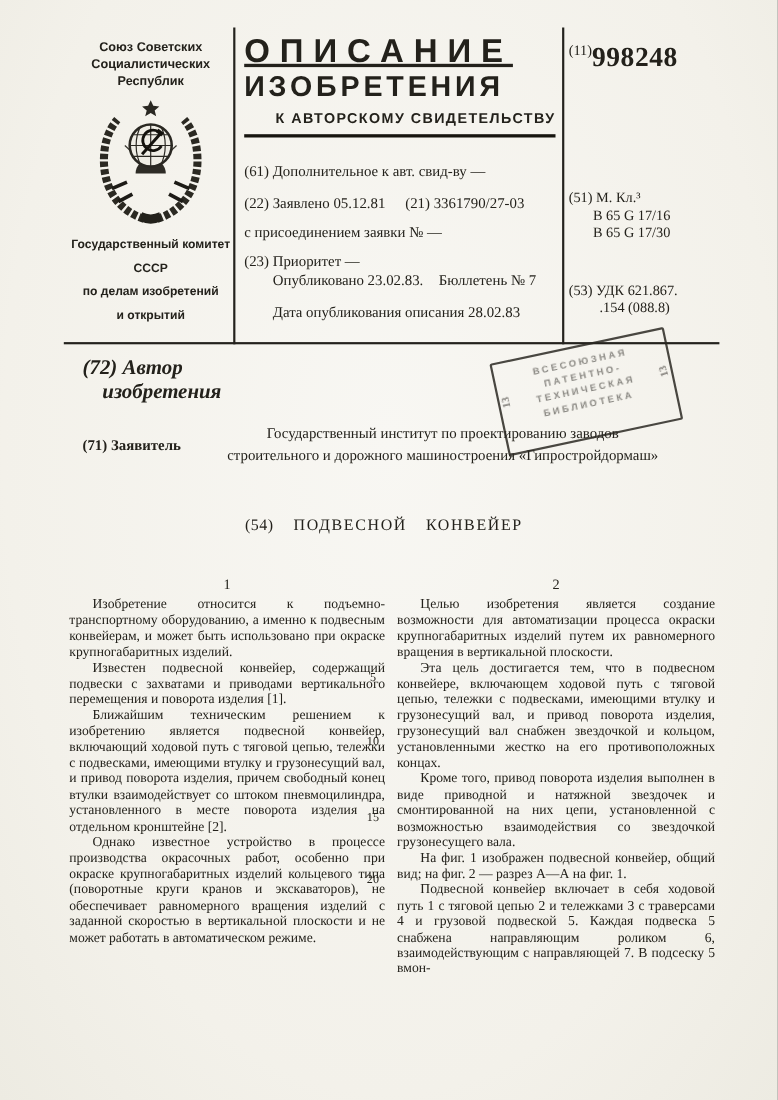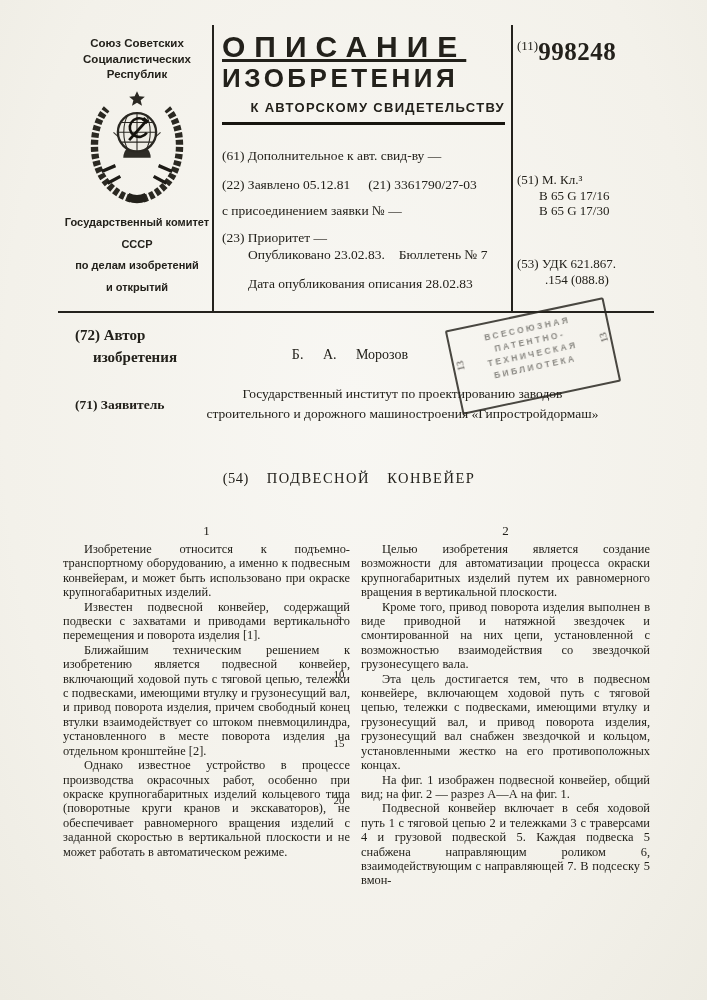--- a/index.html
+++ b/index.html
@@ -45,21 +45,21 @@
   .header-right { position:absolute; left:517px; top:30px; width:140px; font-size:13px; }
   .pubnum { white-space:nowrap; margin-top:8px; }
   .pubnum .code { font-size:13px; vertical-align:10px; }
   .pubnum .num { font-size:25px; font-weight:bold; letter-spacing:0.5px; }
   .intcl { position:absolute; top:142px; left:0; line-height:15.5px; }
   .intcl .cls { padding-left:22px; white-space:nowrap; }
   .udk { position:absolute; top:226px; left:0; line-height:16px; }
   .udk .udk2 { padding-left:28px; }
 
   
-  .a72 { position:absolute; left:75px; top:324px; font-weight:bold; font-size:15px; line-height:22px; }
+  .a72 { position:absolute; left:75px; top:324px; font-weight:bold; font-size:19px; line-height:22px;font-style:italic; }
   .a72 .sub { padding-left:18px; }
   .author-name { position:absolute; left:210px; top:347px; width:280px; text-align:center;
     font-size:14px; word-spacing:16px; }
   .a71 { position:absolute; left:75px; top:397px; font-weight:bold; font-size:13.5px; }
   .applicant { position:absolute; left:150px; top:384px; width:505px; text-align:center;
     font-size:13.5px; line-height:19.5px; }
 
   
   .stamp { position:absolute; left:452px; top:313px; width:158px; height:82px;
     border:2.5px solid rgba(42,40,34,0.85); border-radius:2px;
@@ -177,21 +177,20 @@
     <div class="udk">
       <div>(53) УДК 621.867.</div>
       <div class="udk2">.154 (088.8)</div>
     </div>
   </div>
 
   <div class="a72">
     <div>(72) Автор</div>
     <div class="sub">изобретения</div>
   </div>
-  <div class="author-name">Б. А. Морозов</div>
   <div class="a71">(71) Заявитель</div>
   <div class="applicant">
     <div>Государственный институт по проектированию заводов</div>
     <div>строительного и дорожного машиностроения «Гипростройдормаш»</div>
   </div>
 
   <div class="stamp">
     <div class="stamp-text">
       <div>ВСЕСОЮЗНАЯ</div>
       <div>ПАТЕНТНО-</div>
@@ -211,22 +210,22 @@
 
   <div class="bodycol b1">
     <p>Изобретение относится к подъемно-транспортному оборудованию, а именно к подвесным конвейерам, и может быть использовано при окраске крупногабаритных изделий.</p>
     <p>Известен подвесной конвейер, содержащий подвески с захватами и приводами вертикального перемещения и поворота изделия [1].</p>
     <p>Ближайшим техническим решением к изобретению является подвесной конвейер, включающий ходовой путь с тяговой цепью, тележки с подвесками, имеющими втулку и грузонесущий вал, и привод поворота изделия, причем свободный конец втулки взаимодействует со штоком пневмоцилиндра, установленного в месте поворота изделия на отдельном кронштейне [2].</p>
     <p>Однако известное устройство в процессе производства окрасочных работ, особенно при окраске крупногабаритных изделий кольцевого типа (поворотные круги кранов и экскаваторов), не обеспечивает равномерного вращения изделий с заданной скоростью в вертикальной плоскости и не может работать в автоматическом режиме.</p>
   </div>
 
   <div class="bodycol b2">
     <p>Целью изобретения является создание возможности для автоматизации процесса окраски крупногабаритных изделий путем их равномерного вращения в вертикальной плоскости.</p>
+    <p>Эта цель достигается тем, что в подвесном конвейере, включающем ходовой путь с тяговой цепью, тележки с подвесками, имеющими втулку и грузонесущий вал, и привод поворота изделия, грузонесущий вал снабжен звездочкой и кольцом, установленными жестко на его противоположных концах.</p>
     <p>Кроме того, привод поворота изделия выполнен в виде приводной и натяжной звездочек и смонтированной на них цепи, установленной с возможностью взаимодействия со звездочкой грузонесущего вала.</p>
-    <p>Эта цель достигается тем, что в подвесном конвейере, включающем ходовой путь с тяговой цепью, тележки с подвесками, имеющими втулку и грузонесущий вал, и привод поворота изделия, грузонесущий вал снабжен звездочкой и кольцом, установленными жестко на его противоположных концах.</p>
     <p>На фиг. 1 изображен подвесной конвейер, общий вид; на фиг. 2 — разрез А—А на фиг. 1.</p>
     <p>Подвесной конвейер включает в себя ходовой путь 1 с тяговой цепью 2 и тележками 3 с траверсами 4 и грузовой подвеской 5. Каждая подвеска 5 снабжена направляющим роликом 6, взаимодействующим с направляющей 7. В подсеску 5 вмон-</p>
   </div>
 
   <span class="gutternum gn0">5</span>
   <span class="gutternum gn1">10</span>
   <span class="gutternum gn2">15</span>
   <span class="gutternum gn3">20</span>
 
 </div>

